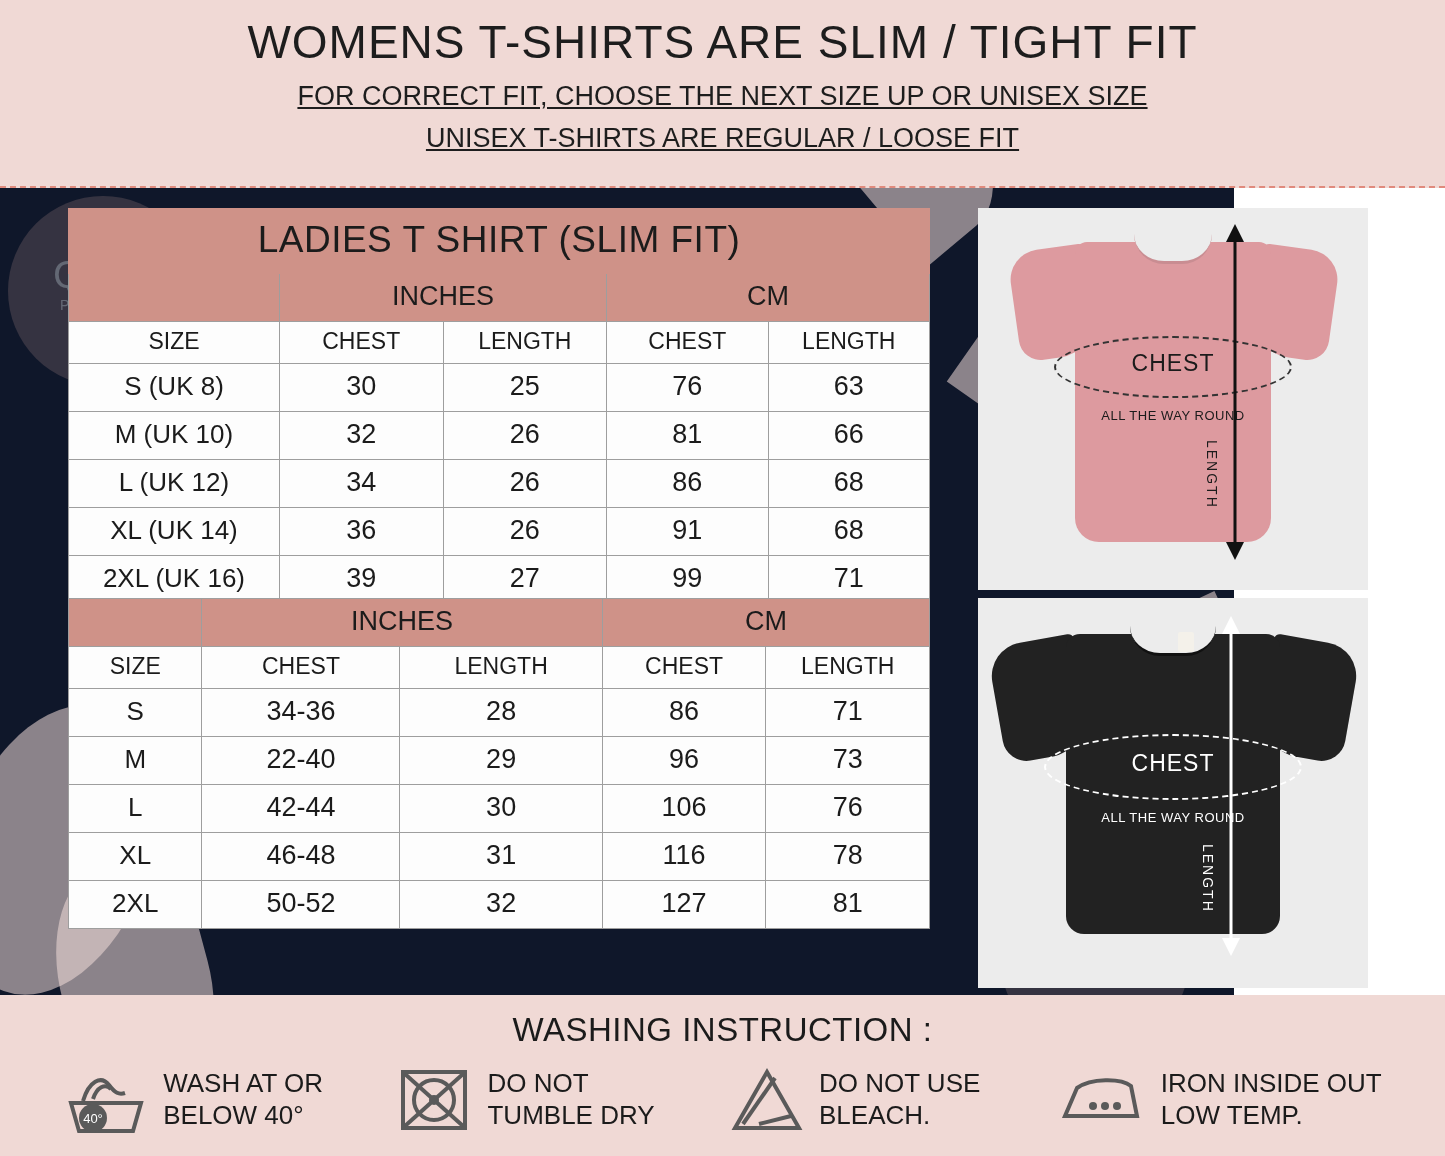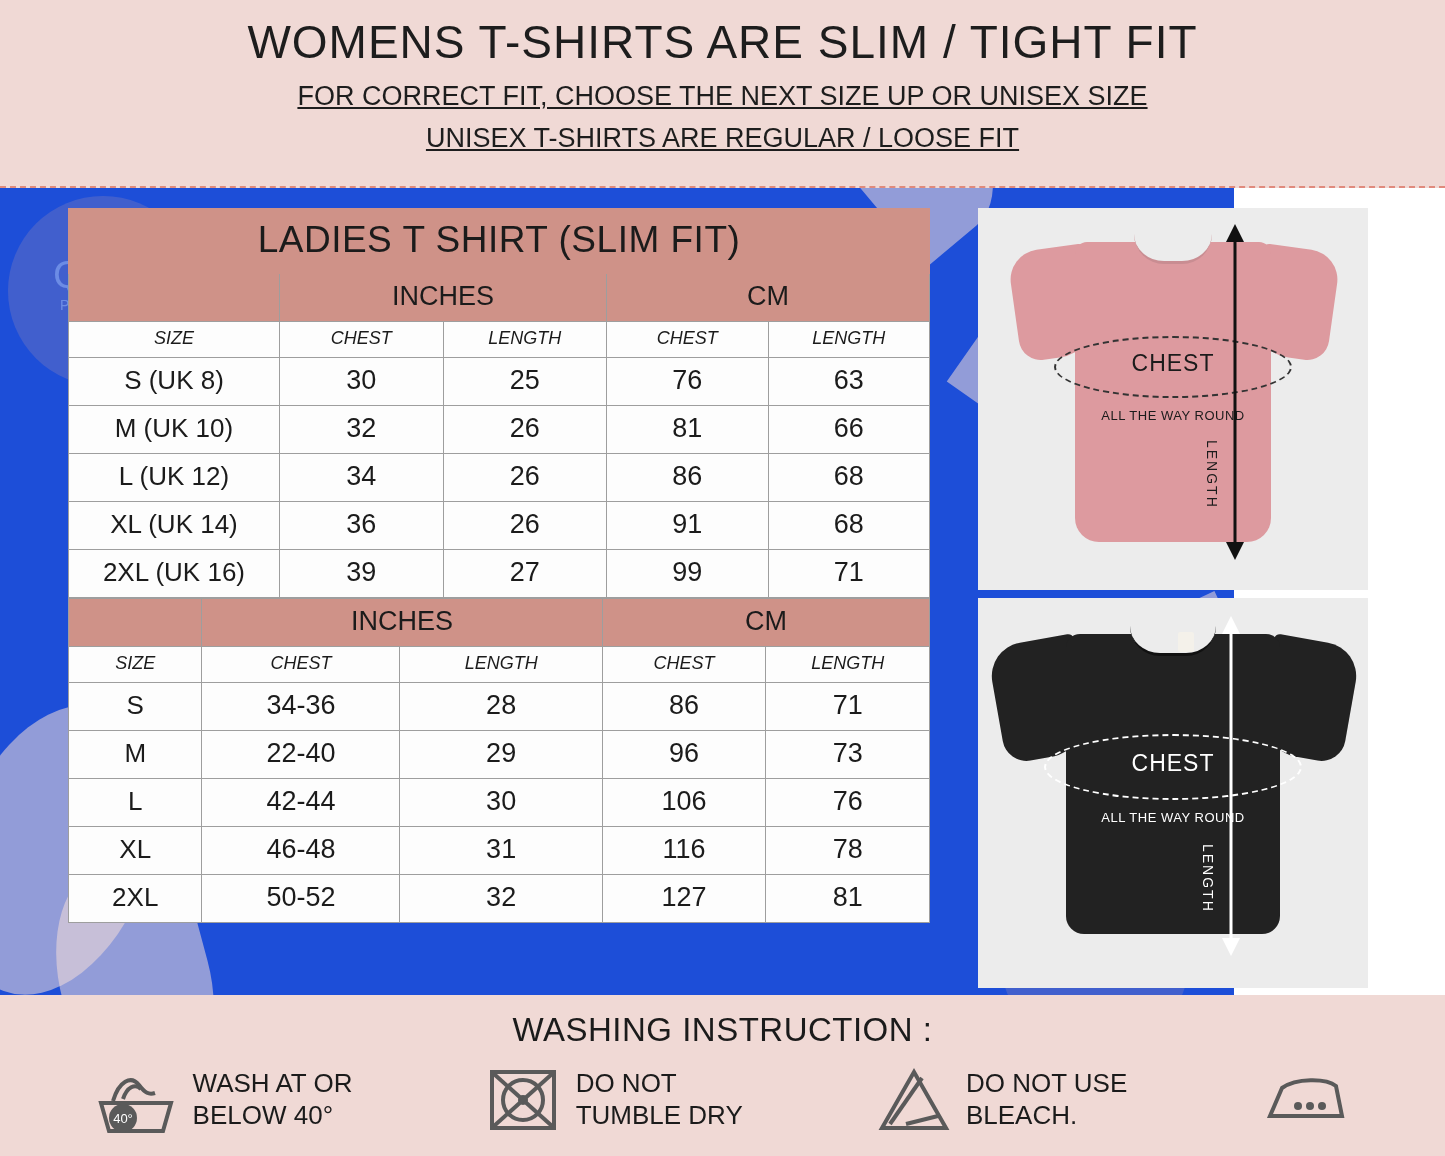--- a/index.html
+++ b/index.html
@@ -9,21 +9,21 @@
     height: 1156px;
     font-family: "Liberation Sans", sans-serif;
     background: #ffffff;
     overflow: hidden;
     position: relative;
   }
   .page {
     position: relative;
     width: 1234px;
     height: 1156px;
-    background: #1d4ed8;
+    background: #0f172a;
   }
 
   
   .leaf {
     position: absolute;
     border-radius: 50% 0 50% 0;
     background: #f3dcd8;
     opacity: .55;
   }
   .leaf.l1 { width: 190px; height: 300px; left: -40px; top: 700px; transform: rotate(20deg); }
@@ -117,24 +117,23 @@
     color: #1b1b1b;
   }
   .unit-row td {
     background: #cf9288;
     font-size: 27px;
     padding: 7px 0 9px;
     border-color: #b97f76;
   }
   .unit-row td.blank { background: #cf9288; }
   .head-row td {
-    font-size: 18px;
+    font-size: 23px;
     padding: 6px 0 8px;
     background: #fdfdfd;
-    font-style: italic;
   }
   .data-row td {
     font-size: 27px;
     padding: 7px 0 9px;
     background: #fdfdfd;
   }
   .data-row td.sz { font-size: 26px; }
 
   
   .photo {
@@ -525,18 +524,22 @@
         </div>
       </div>
 
       <div class="wash-item">
         <svg width="92" height="64" viewBox="0 0 92 64">
           <path d="M10 48 L82 48 L76 18 C66 10 36 10 22 20 Z" fill="none" stroke="#5a5a5a" stroke-width="4"></path>
           <circle cx="38" cy="38" r="4" fill="#5a5a5a"></circle>
           <circle cx="50" cy="38" r="4" fill="#5a5a5a"></circle>
           <circle cx="62" cy="38" r="4" fill="#5a5a5a"></circle>
         </svg>
+        <div class="txt">
+          <div>IRON INSIDE OUT</div>
+          <div>LOW TEMP.</div>
+        </div>
       </div>
 
     </div>
   </div>
 
 </div>
 
 </body></html>

